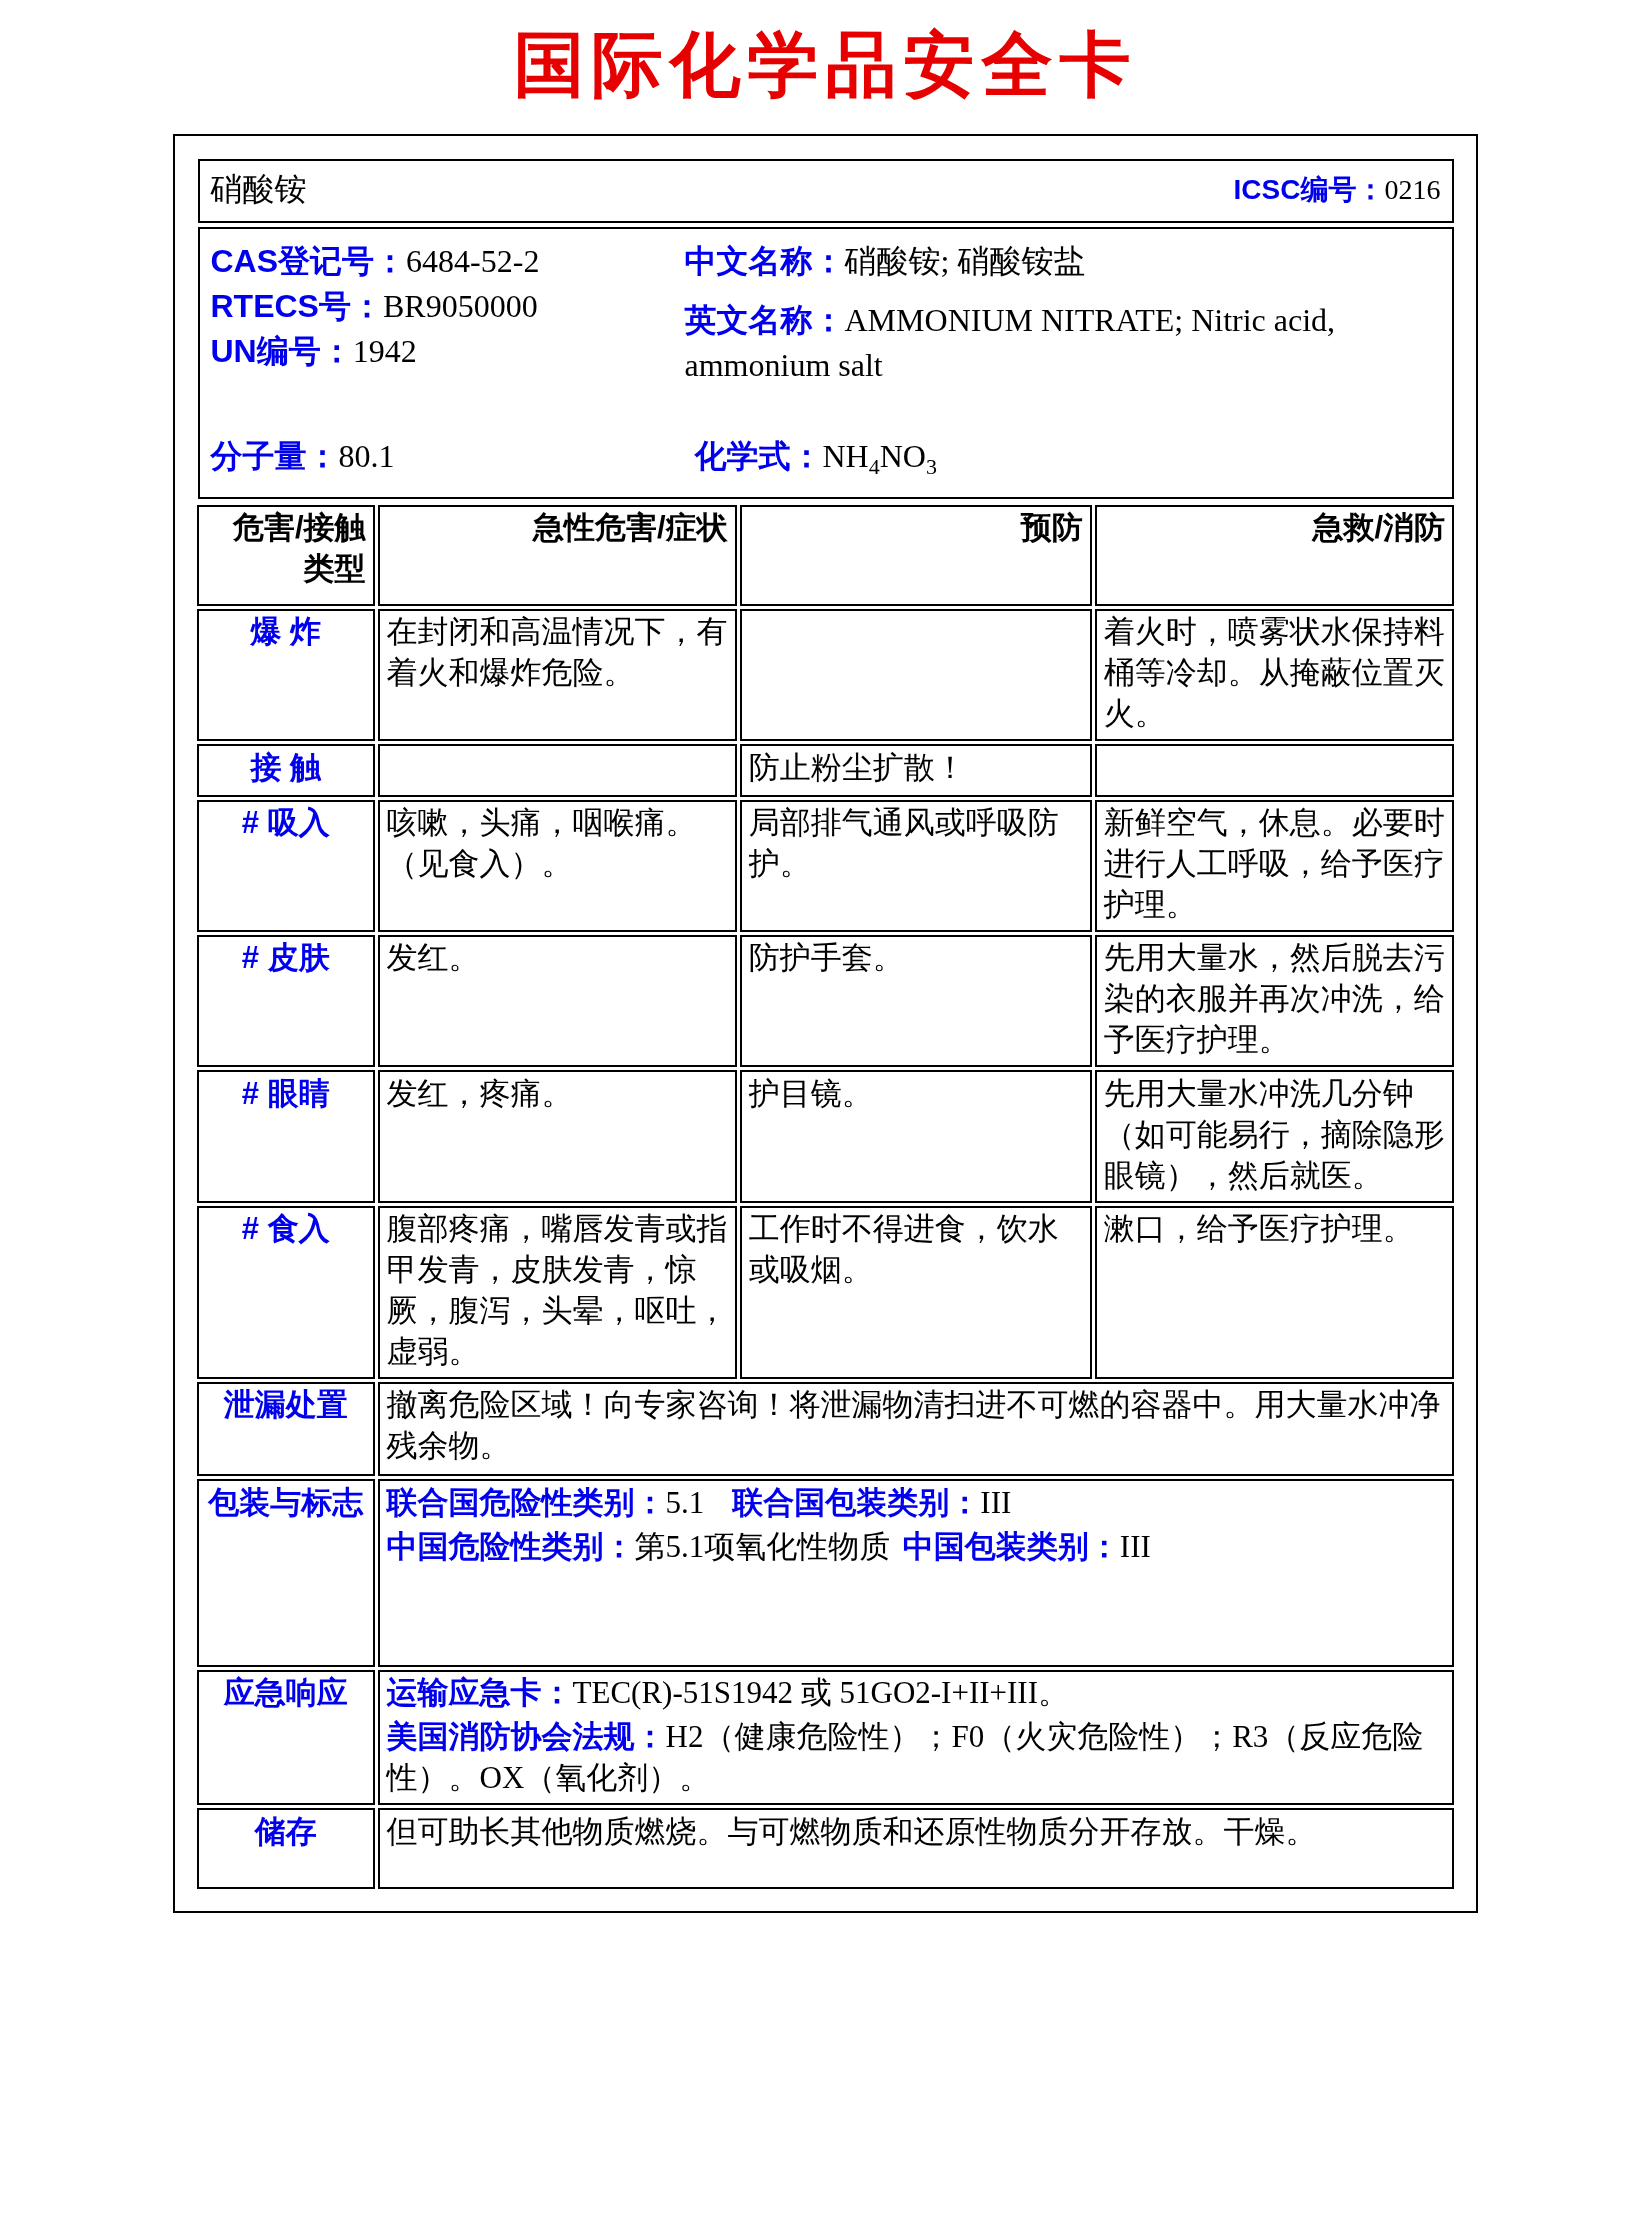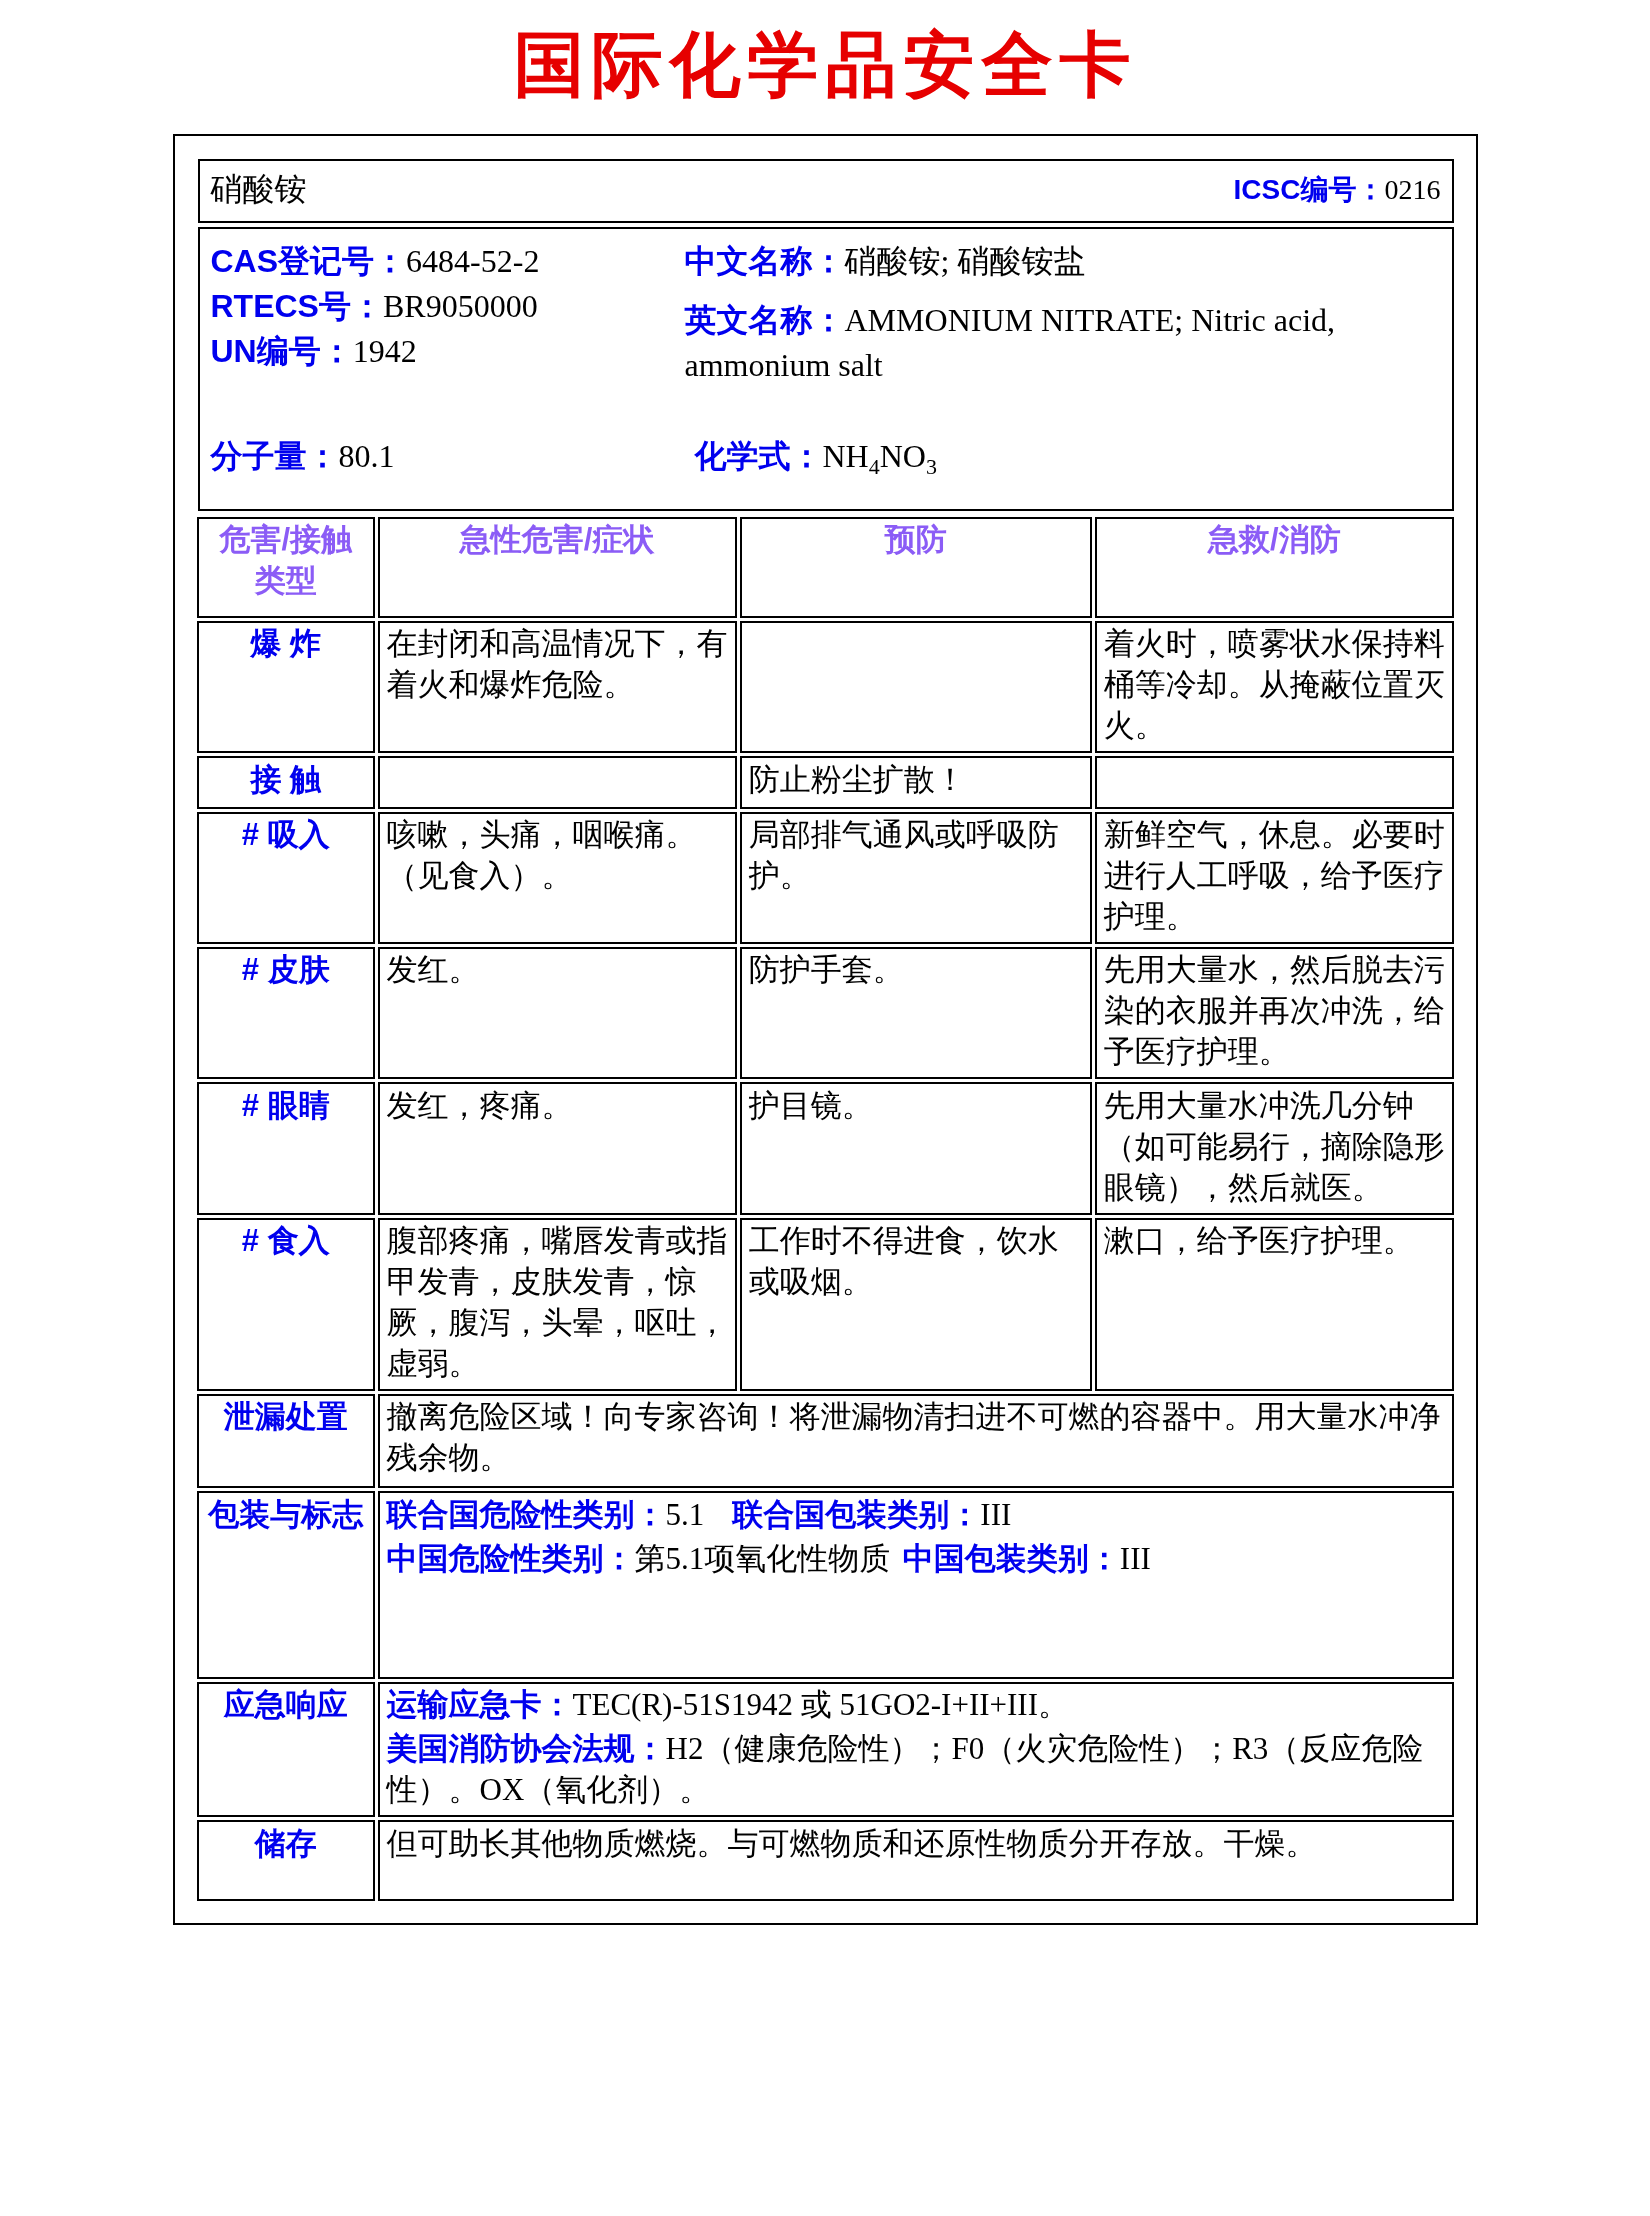--- a/index.html
+++ b/index.html
@@ -66,21 +66,21 @@
     column-gap: 14px;
   }
   .id-line { white-space: nowrap; }
   .names-col .id-line { white-space: normal; }
   .en-name { margin-top: 14px; }
   .mw-row {
     display: grid;
     grid-template-columns: 460px 1fr;
     column-gap: 14px;
     margin-top: 45px;
-    margin-bottom: 19px;
+    margin-bottom: 7px;
     gap: 24px;
   }
   sub { font-size: 22px; }
   
   table.hazard {
     width: 100%;
     border-collapse: separate;
     border-spacing: 3.5px;
     table-layout: fixed;
   }
@@ -97,22 +97,22 @@
     vertical-align: middle;
     text-align: center;
     color: #0000ee;
     font-family: "Liberation Sans", sans-serif;
     font-weight: bold;
     font-size: 31px;
     word-break: keep-all;
   }
   td.thead {
     vertical-align: middle;
-    text-align: center;
-    color: #8b5cf6;
+    text-align: right;
+    color: #000000;
     font-family: "Liberation Sans", sans-serif;
     font-weight: bold;
     font-size: 32px;
   }
   .pk-line { margin-bottom: 2.8px; }
   .gap { margin-left: 28px; }
   .inline-gap { margin-left: 12.5px; }
 </style>
 </head>
 <body>

